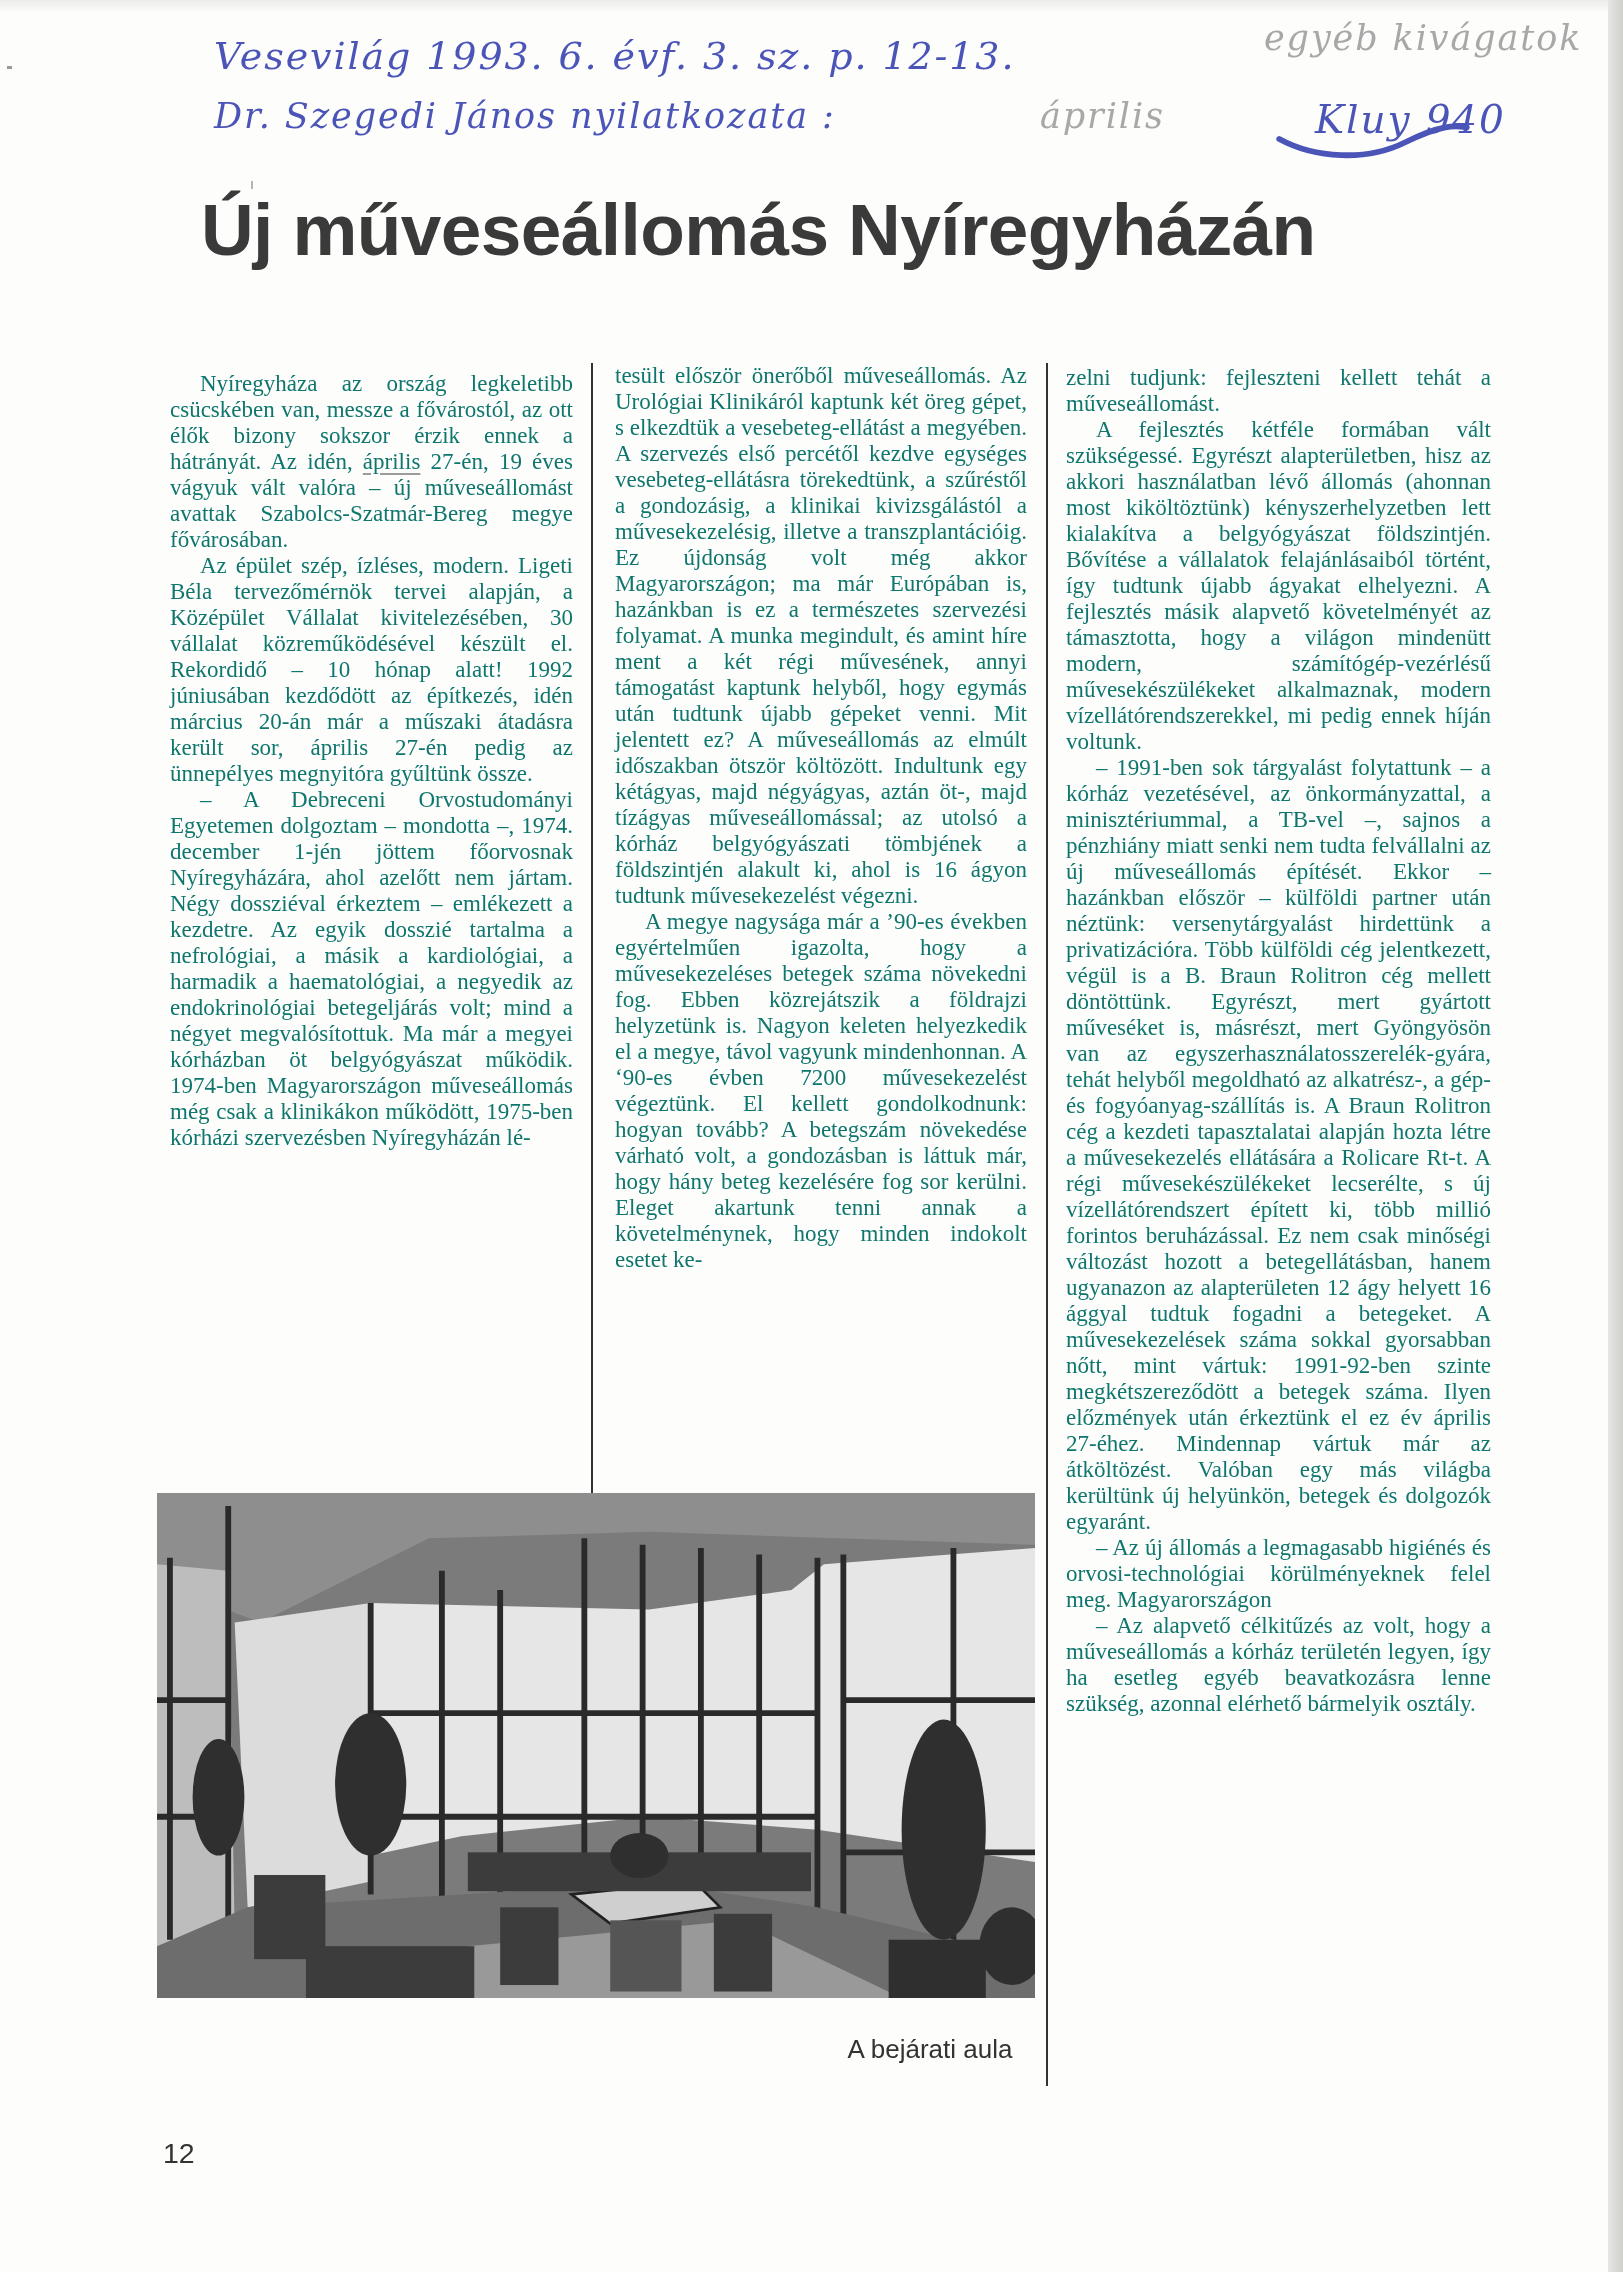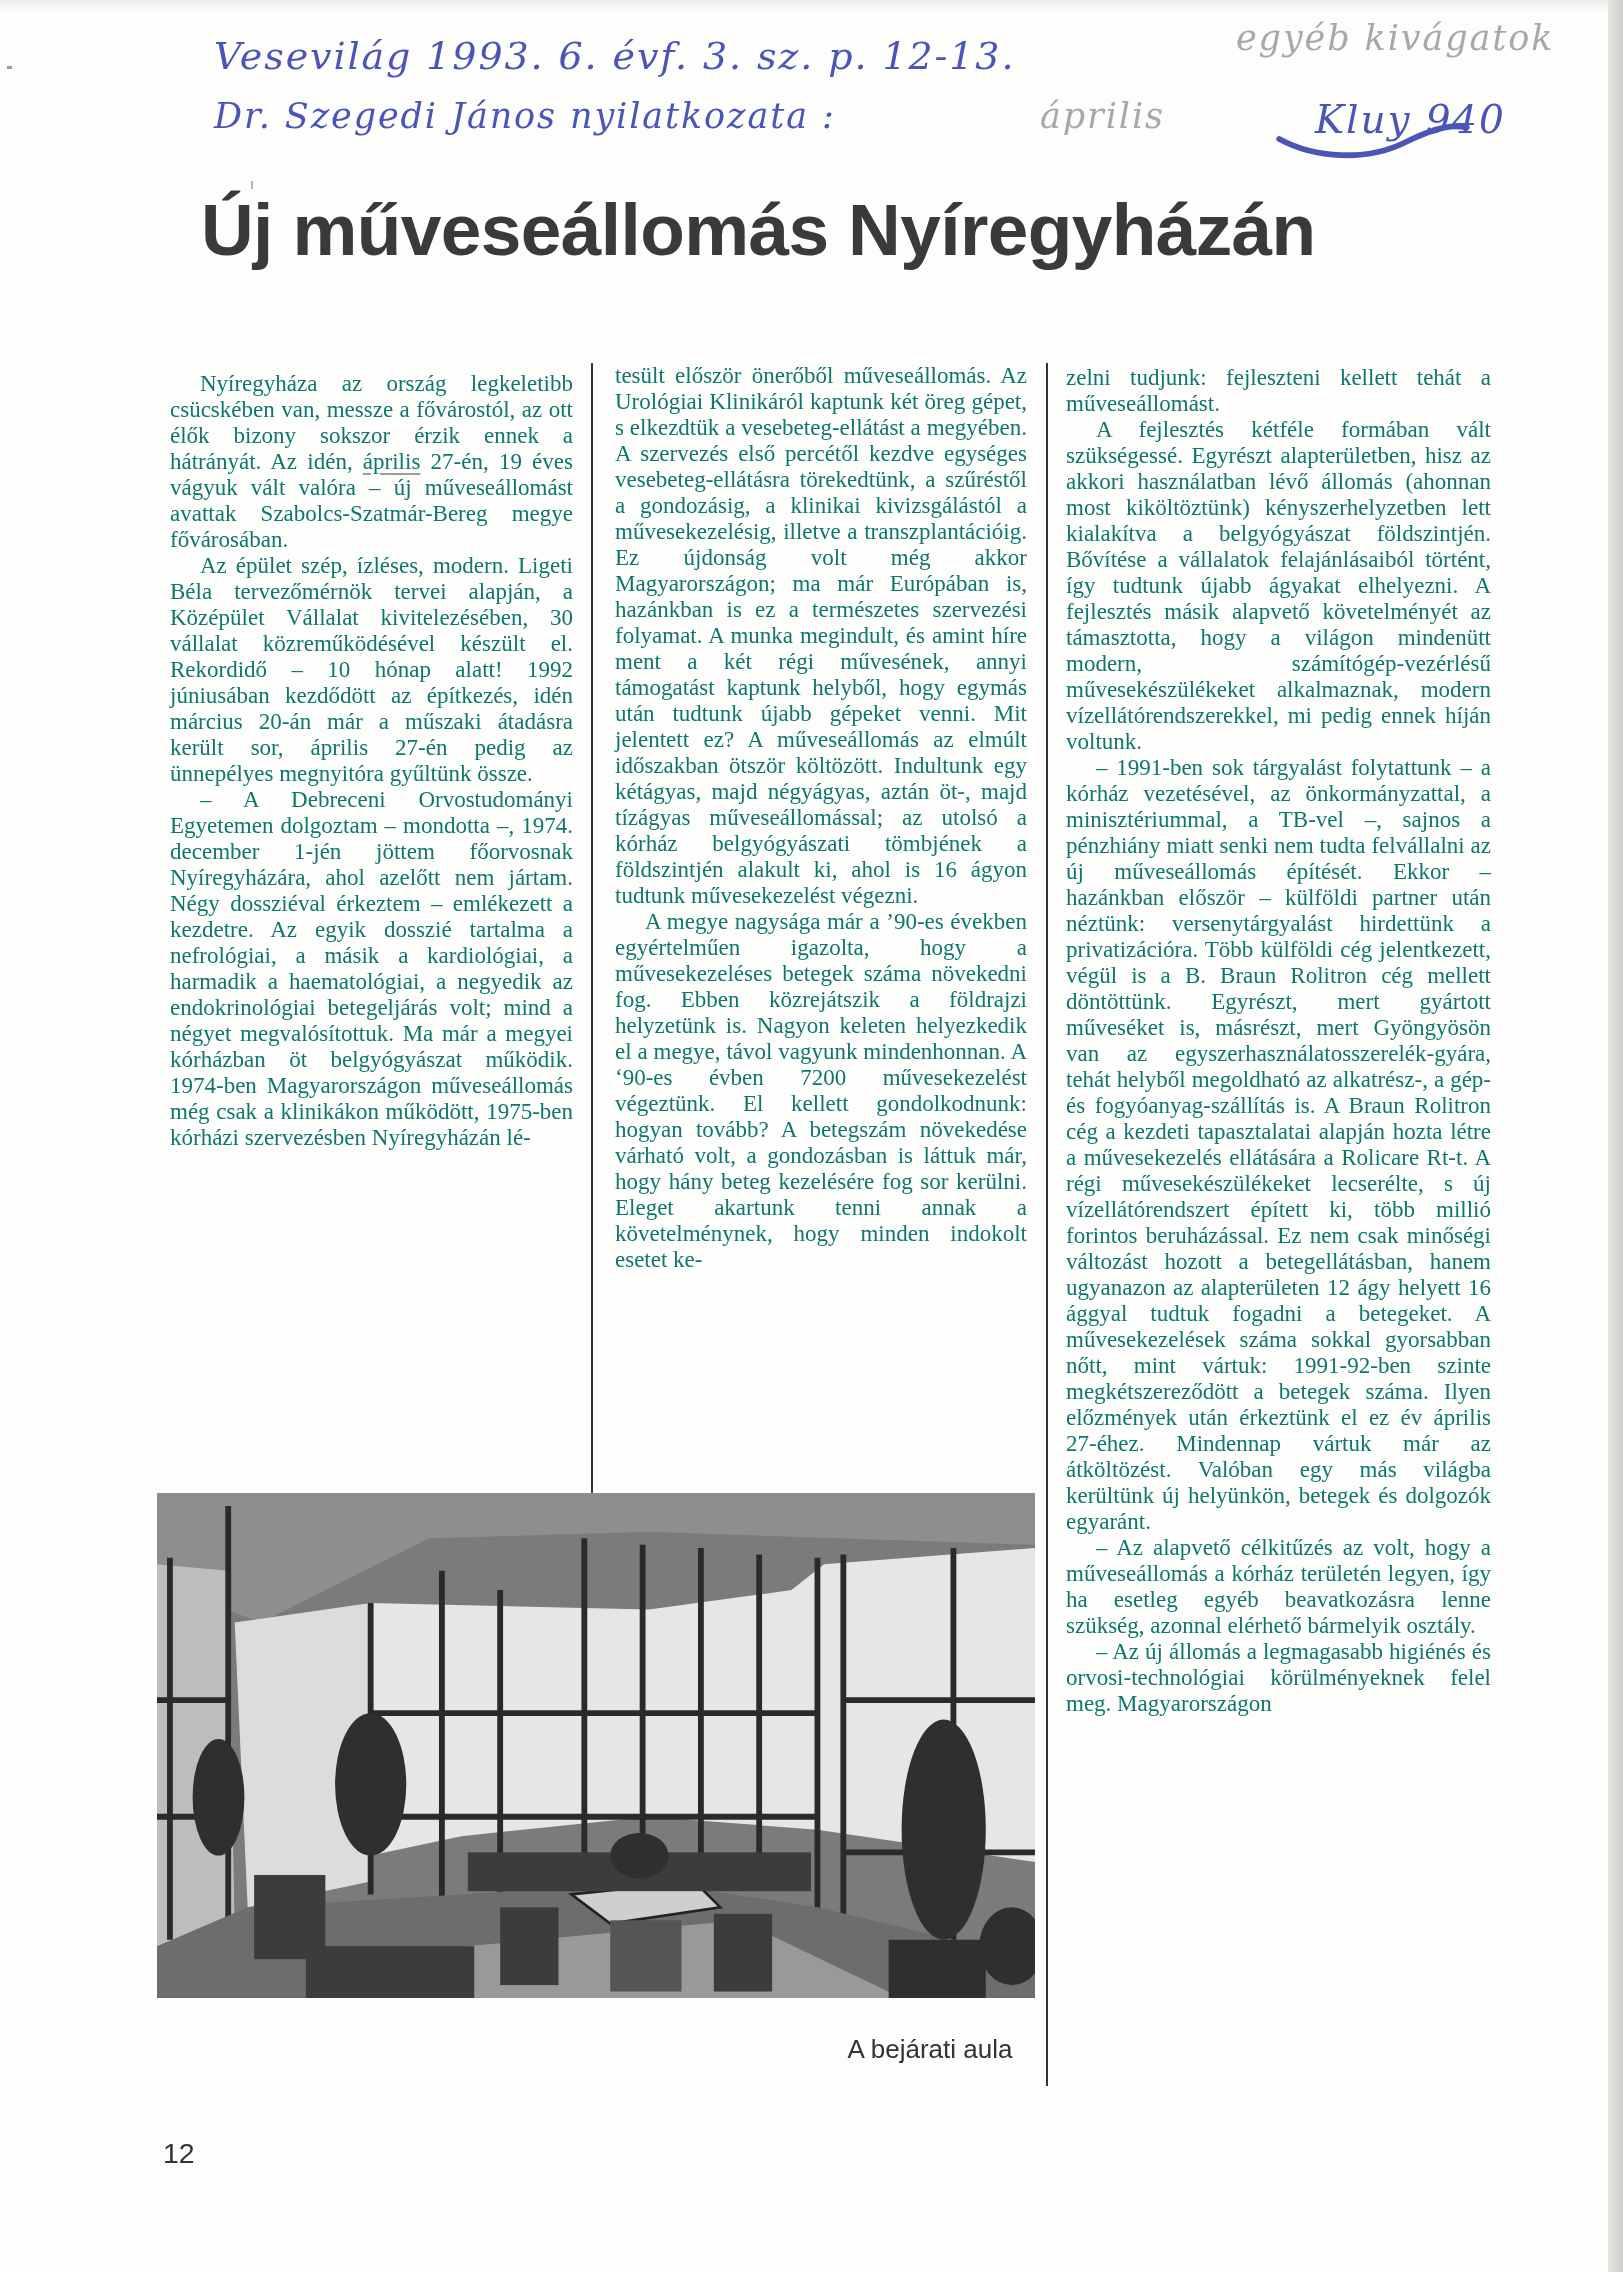--- a/index.html
+++ b/index.html
@@ -21,21 +21,21 @@
 
   
   .hw {
     position: absolute; font-family: "DejaVu Serif", serif; font-style: italic;
     white-space: nowrap; letter-spacing: 1.9px;
   }
   .hw-blue { color: #4b55b8; }
   .hw-pencil { color: #a8a8a8; }
   .hw-line1 { left: 214px; top: 34px; font-size: 38px; text-align: center; }
   .hw-line2 { left: 214px; top: 96px; font-size: 35px; }
-  .hw-pencil-note { left: 1236px; top: 18px; font-size: 35px; }
+  .hw-pencil-note { left: 1264px; top: 18px; font-size: 35px; }
   .hw-pencil-april { left: 1040px; top: 96px; font-size: 35px; }
   .hw-shelf { left: 1315px; top: 97px; font-size: 39px; }
   .hw-swoosh { position: absolute; left: 1276px; top: 113px; width: 194px; height: 52px; }
 
   
   .title {
     position: absolute; left: 201px; top: 188px; width: 1231px;
     font-family: "Liberation Sans", sans-serif; font-size: 73px; color: #3a3a3a;
     letter-spacing: -0.6px; white-space: nowrap;
   }
@@ -101,22 +101,22 @@
 <div class="rule-v rule-1"></div>
 <div class="col col2">
     <p class="cont"><span>tesült először önerőből műveseállomás. Az Urológiai Klinikáról kaptunk két öreg gépet, s elkezdtük a vesebeteg-ellátást a megyében. A szervezés első percétől kezdve egységes vesebeteg-ellátásra törekedtünk, a szűréstől a gondozásig, a klinikai kivizsgálástól a művesekezelésig, illetve a transzplantációig. Ez újdonság volt még akkor Magyarországon; ma már Európában is, hazánkban is ez a természetes szervezési folyamat. A munka megindult, és amint híre ment a két régi művesének, annyi támogatást kaptunk helyből, hogy egymás után tudtunk újabb gépeket venni. Mit jelentett ez? A műveseállomás az elmúlt időszakban ötször költözött. Indultunk egy kétágyas, majd négyágyas, aztán öt-, majd tízágyas műveseállomással; az utolsó a kórház belgyógyászati tömbjének a földszintjén alakult ki, ahol is 16 ágyon tudtunk művesekezelést végezni.</span></p>
     <p><span>A megye nagysága már a ’90-es években egyértelműen igazolta, hogy a művesekezeléses betegek száma növekedni fog. Ebben közrejátszik a földrajzi helyzetünk is. Nagyon keleten helyezkedik el a megye, távol vagyunk mindenhonnan. A ‘90-es évben 7200 művesekezelést végeztünk. El kellett gondolkodnunk: hogyan tovább? A betegszám növekedése várható volt, a gondozásban is láttuk már, hogy hány beteg kezelésére fog sor kerülni. Eleget akartunk tenni annak a követelménynek, hogy minden indokolt esetet ke-</span></p>
   </div>
 <div class="rule-v rule-2"></div>
 <div class="col col3">
     <p class="cont"><span>zelni tudjunk: fejleszteni kellett tehát a műveseállomást.</span></p>
     <p><span>A fejlesztés kétféle formában vált szükségessé. Egyrészt alapterületben, hisz az akkori használatban lévő állomás (ahonnan most kiköltöztünk) kényszerhelyzetben lett kialakítva a belgyógyászat földszintjén. Bővítése a vállalatok felajánlásaiból történt, így tudtunk újabb ágyakat elhelyezni. A fejlesztés másik alapvető követelményét az támasztotta, hogy a világon mindenütt modern, számítógép-vezérlésű művesekészülékeket alkalmaznak, modern vízellátórendszerekkel, mi pedig ennek híján voltunk.</span></p>
     <p><span>– 1991-ben sok tárgyalást folytattunk – a kórház vezetésével, az önkormányzattal, a minisztériummal, a TB-vel –, sajnos a pénzhiány miatt senki nem tudta felvállalni az új műveseállomás építését. Ekkor – hazánkban először – külföldi partner után néztünk: versenytárgyalást hirdettünk a privatizációra. Több külföldi cég jelentkezett, végül is a B. Braun Rolitron cég mellett döntöttünk. Egyrészt, mert gyártott műveséket is, másrészt, mert Gyöngyösön van az egyszerhasználatosszerelék-gyára, tehát helyből megoldható az alkatrész-, a gép- és fogyóanyag-szállítás is. A Braun Rolitron cég a kezdeti tapasztalatai alapján hozta létre a művesekezelés ellátására a Rolicare Rt-t. A régi művesekészülékeket lecserélte, s új vízellátórendszert épített ki, több millió forintos beruházással. Ez nem csak minőségi változást hozott a betegellátásban, hanem ugyanazon az alapterületen 12 ágy helyett 16 ággyal tudtuk fogadni a betegeket. A művesekezelések száma sokkal gyorsabban nőtt, mint vártuk: 1991-92-ben szinte megkétszereződött a betegek száma. Ilyen előzmények után érkeztünk el ez év április 27-éhez. Mindennap vártuk már az átköltözést. Valóban egy más világba kerültünk új helyünkön, betegek és dolgozók egyaránt.</span></p>
+    <p><span>– Az új állomás a legmagasabb higiénés és orvosi-technológiai körülményeknek felel meg. Magyarországon</span></p>
     <p><span>– Az alapvető célkitűzés az volt, hogy a műveseállomás a kórház területén legyen, így ha esetleg egyéb beavatkozásra lenne szükség, azonnal elérhető bármelyik osztály.</span></p>
-    <p><span>– Az új állomás a legmagasabb higiénés és orvosi-technológiai körülményeknek felel meg. Magyarországon</span></p>
   </div>
 
 <div class="photo">
   <svg viewBox="0 0 1356 780" preserveAspectRatio="none">
     <rect x="0" y="0" width="1356" height="780" fill="#7b7b7b"></rect>
 
     <polygon points="0,0 1356,0 1356,80 760,60 420,70 160,200 0,140" fill="#8e8e8e"></polygon>
 
     <polygon points="330,170 760,180 980,150 1030,110 1356,85 1356,570 1020,520 760,500 470,530 330,560" fill="#e6e6e6"></polygon>
 

